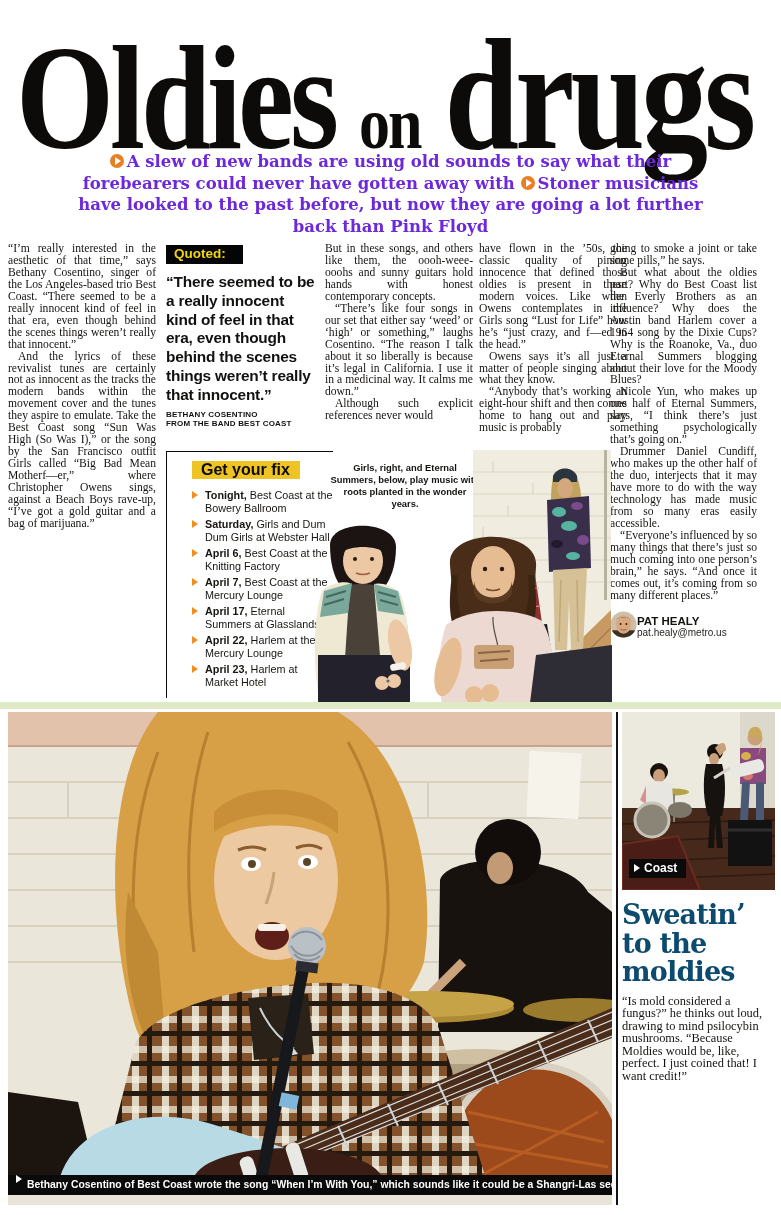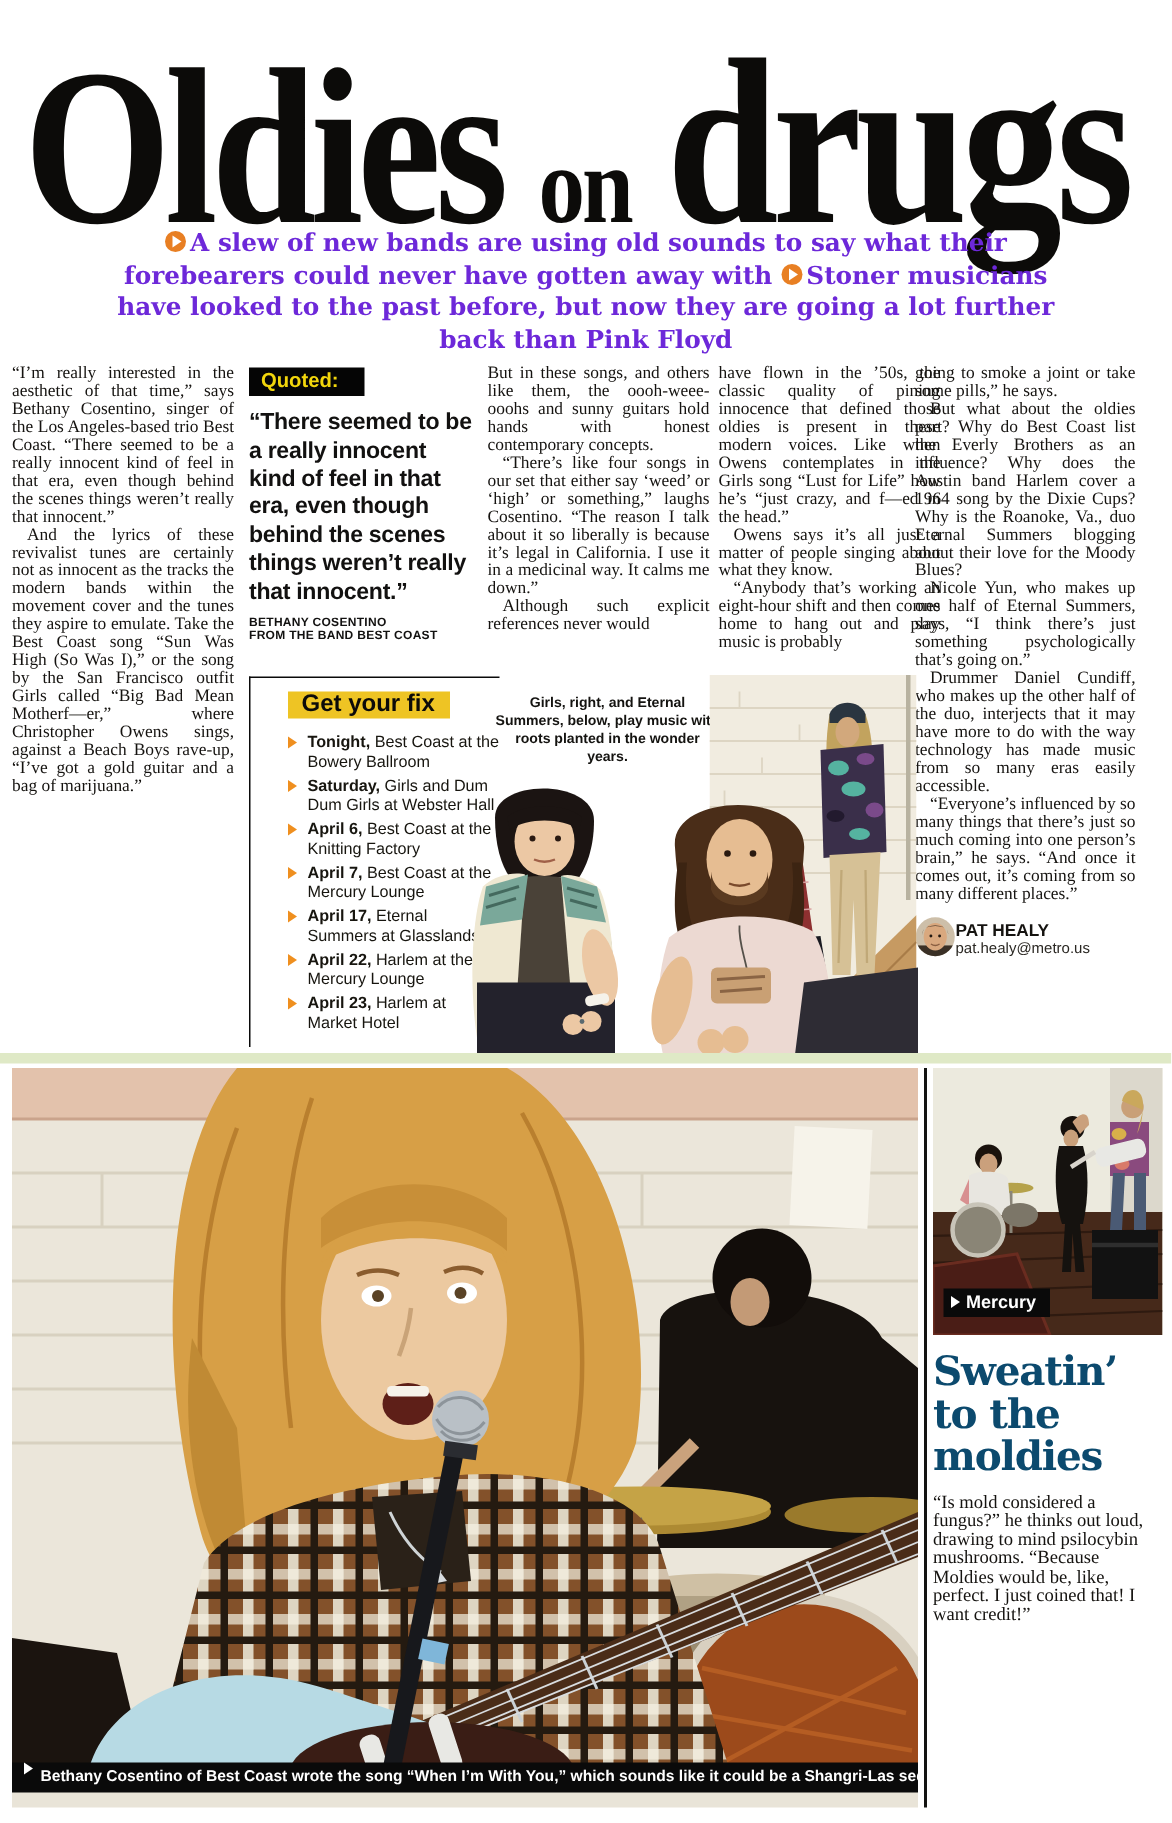--- a/index.html
+++ b/index.html
@@ -420,21 +420,21 @@
           <ellipse cx="136" cy="54" rx="5" ry="4" fill="#4aa0b8"></ellipse>
         <ellipse cx="126" cy="64" rx="5" ry="4" fill="#d87a6a"></ellipse>
         <circle cx="133" cy="26" r="7.5" fill="#c9a078"></circle>
         <path d="M126,22 C128,12 140,12 140,24 C140,34 138,40 136,44 L140,28 Z" fill="#caa85c"></path>
         <path d="M120,70 L128,70 L126,108 L118,108 Z M134,70 L142,70 L142,108 L134,108 Z" fill="#4a5a74"></path>
         <rect x="108" y="50" width="34" height="13" rx="5" fill="#e8e8e4" transform="rotate(-14 125 56)"></rect>
         <line x1="108" y1="56" x2="92" y2="66" stroke="#d8d4cc" stroke-width="3"></line>
       </svg>
       <div class="harlem-label">
         <span class="tri-white"></span>
-        <span>Mercury</span>
+        <span>Coast</span>
       </div>
     </div>
     <div class="sidebar-title">Sweatin’ to the moldies</div>
     <div class="sidebar-text">
       <p>“Is mold considered a fungus?” he thinks out loud, drawing to mind psilocybin mushrooms. “Because Moldies would be, like, perfect. I just coined that! I want credit!”</p>
     </div>
   </div>
 
 </div>
 

